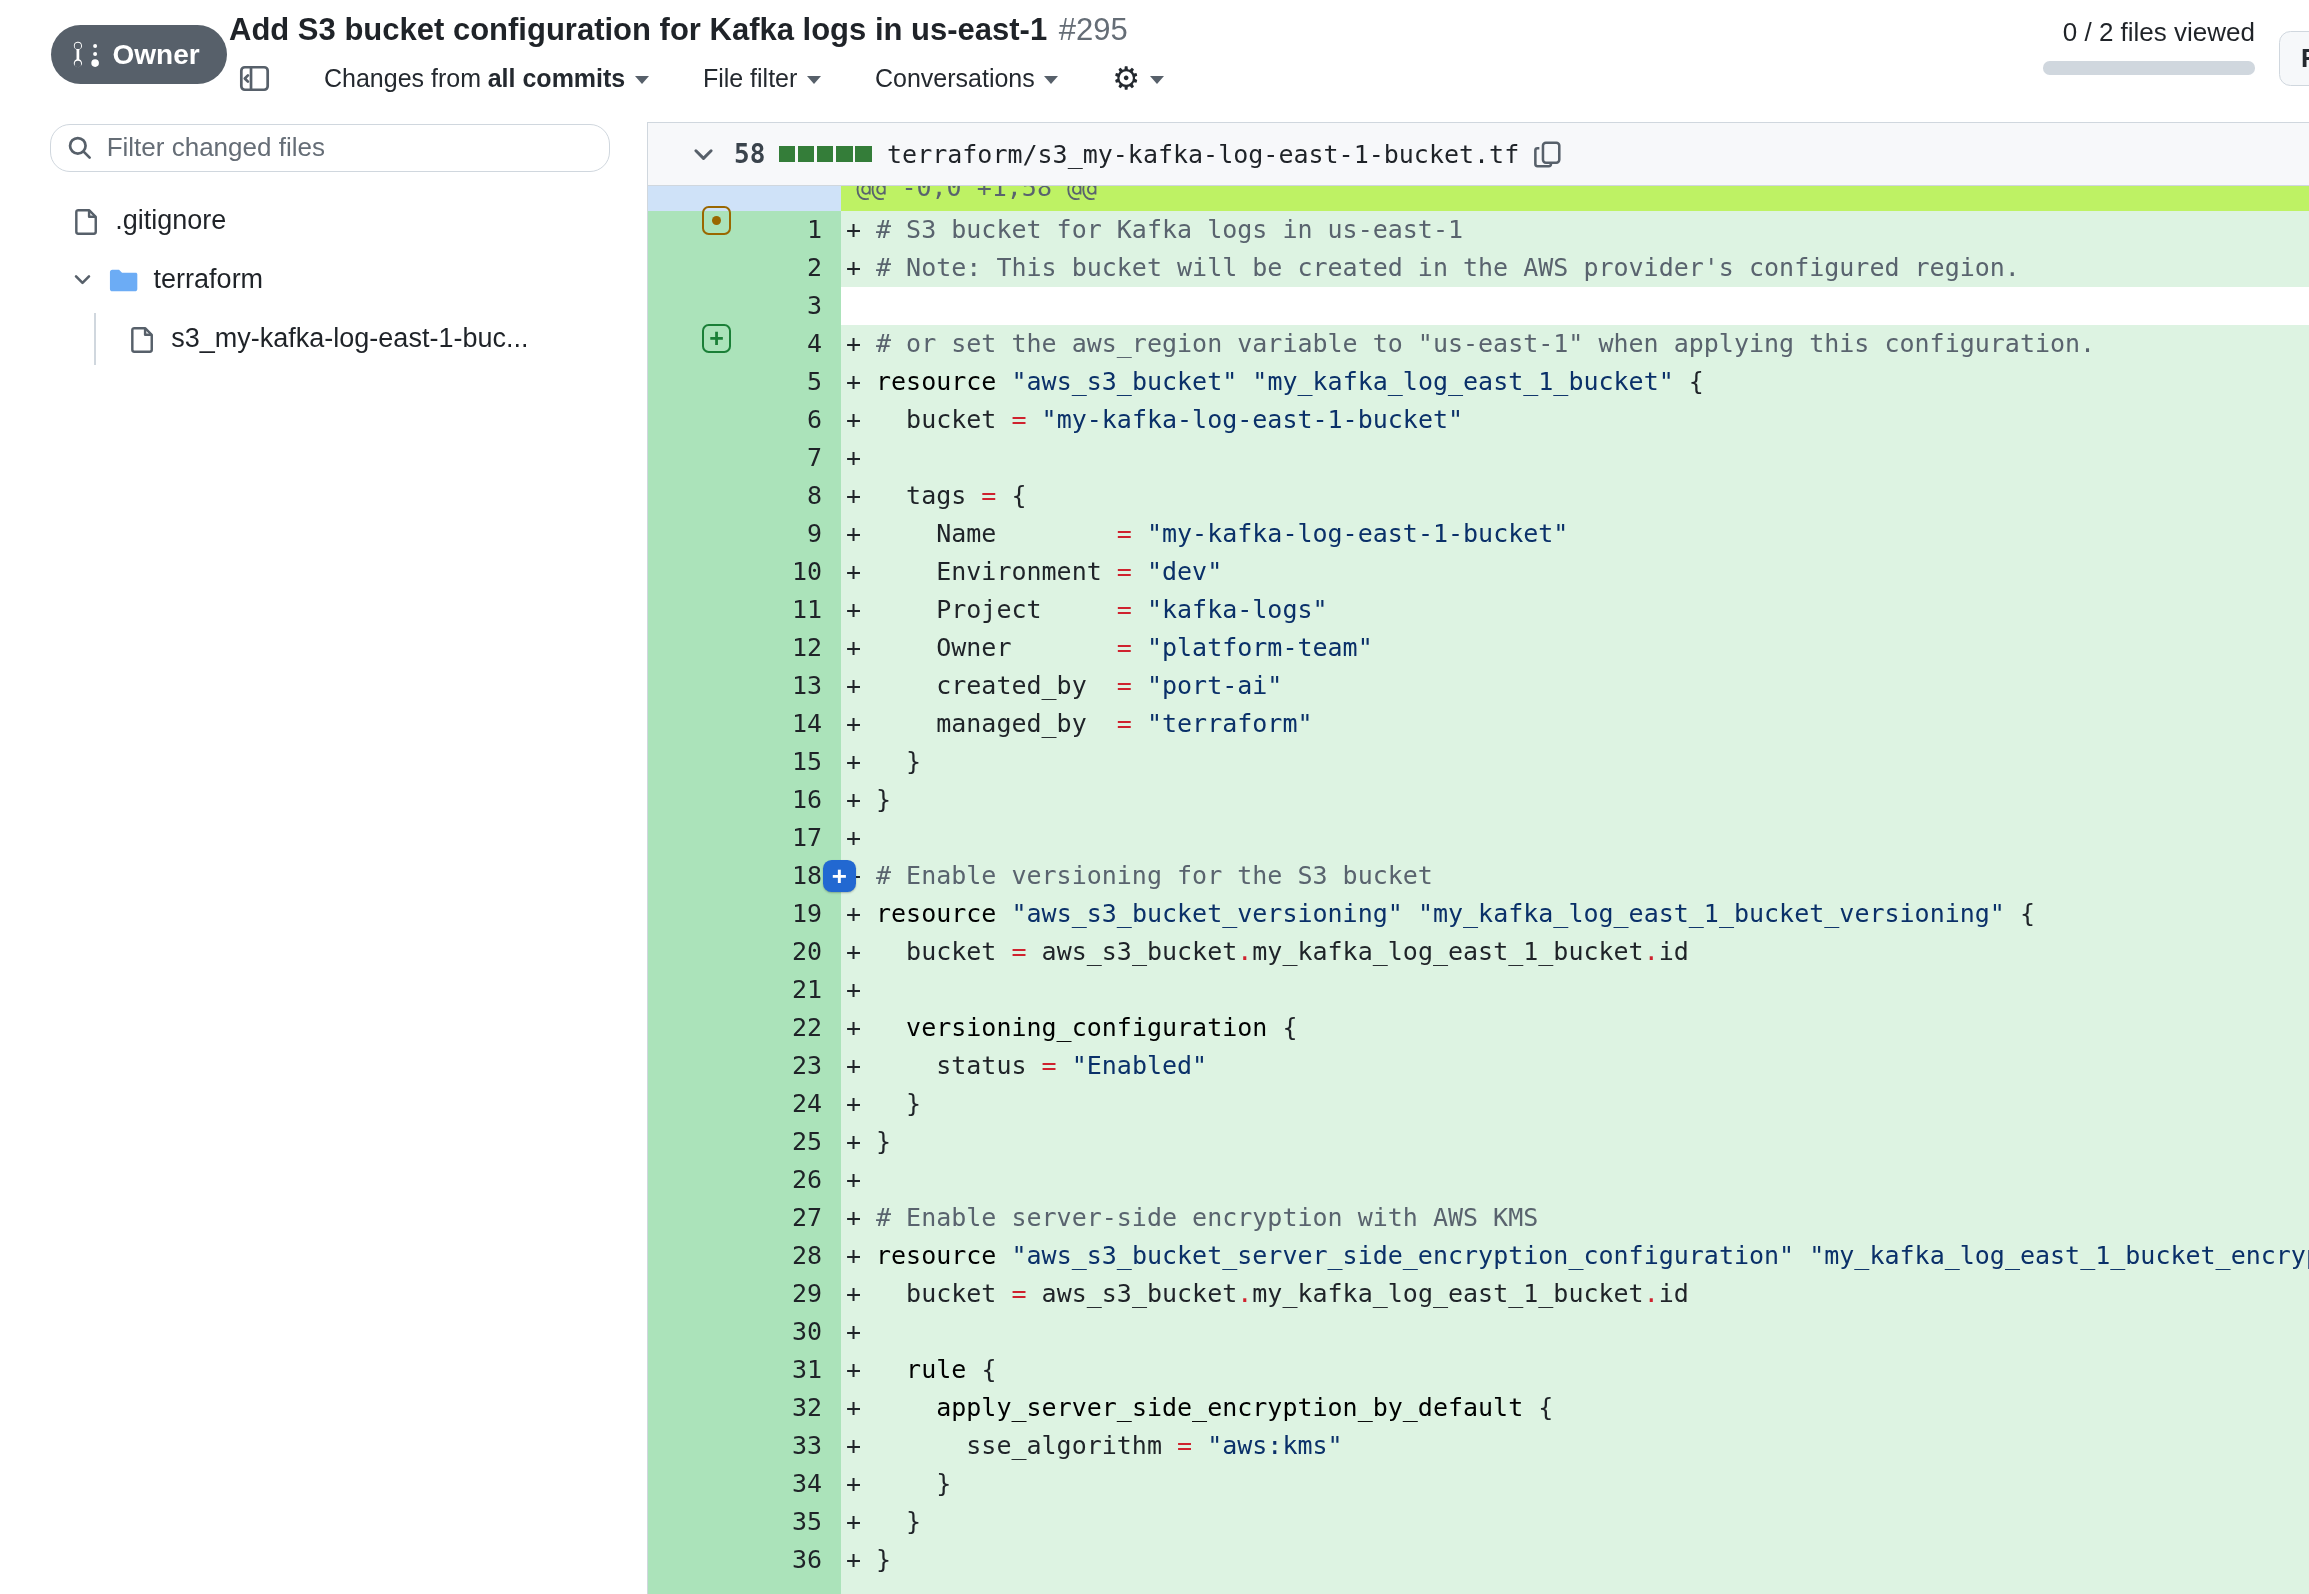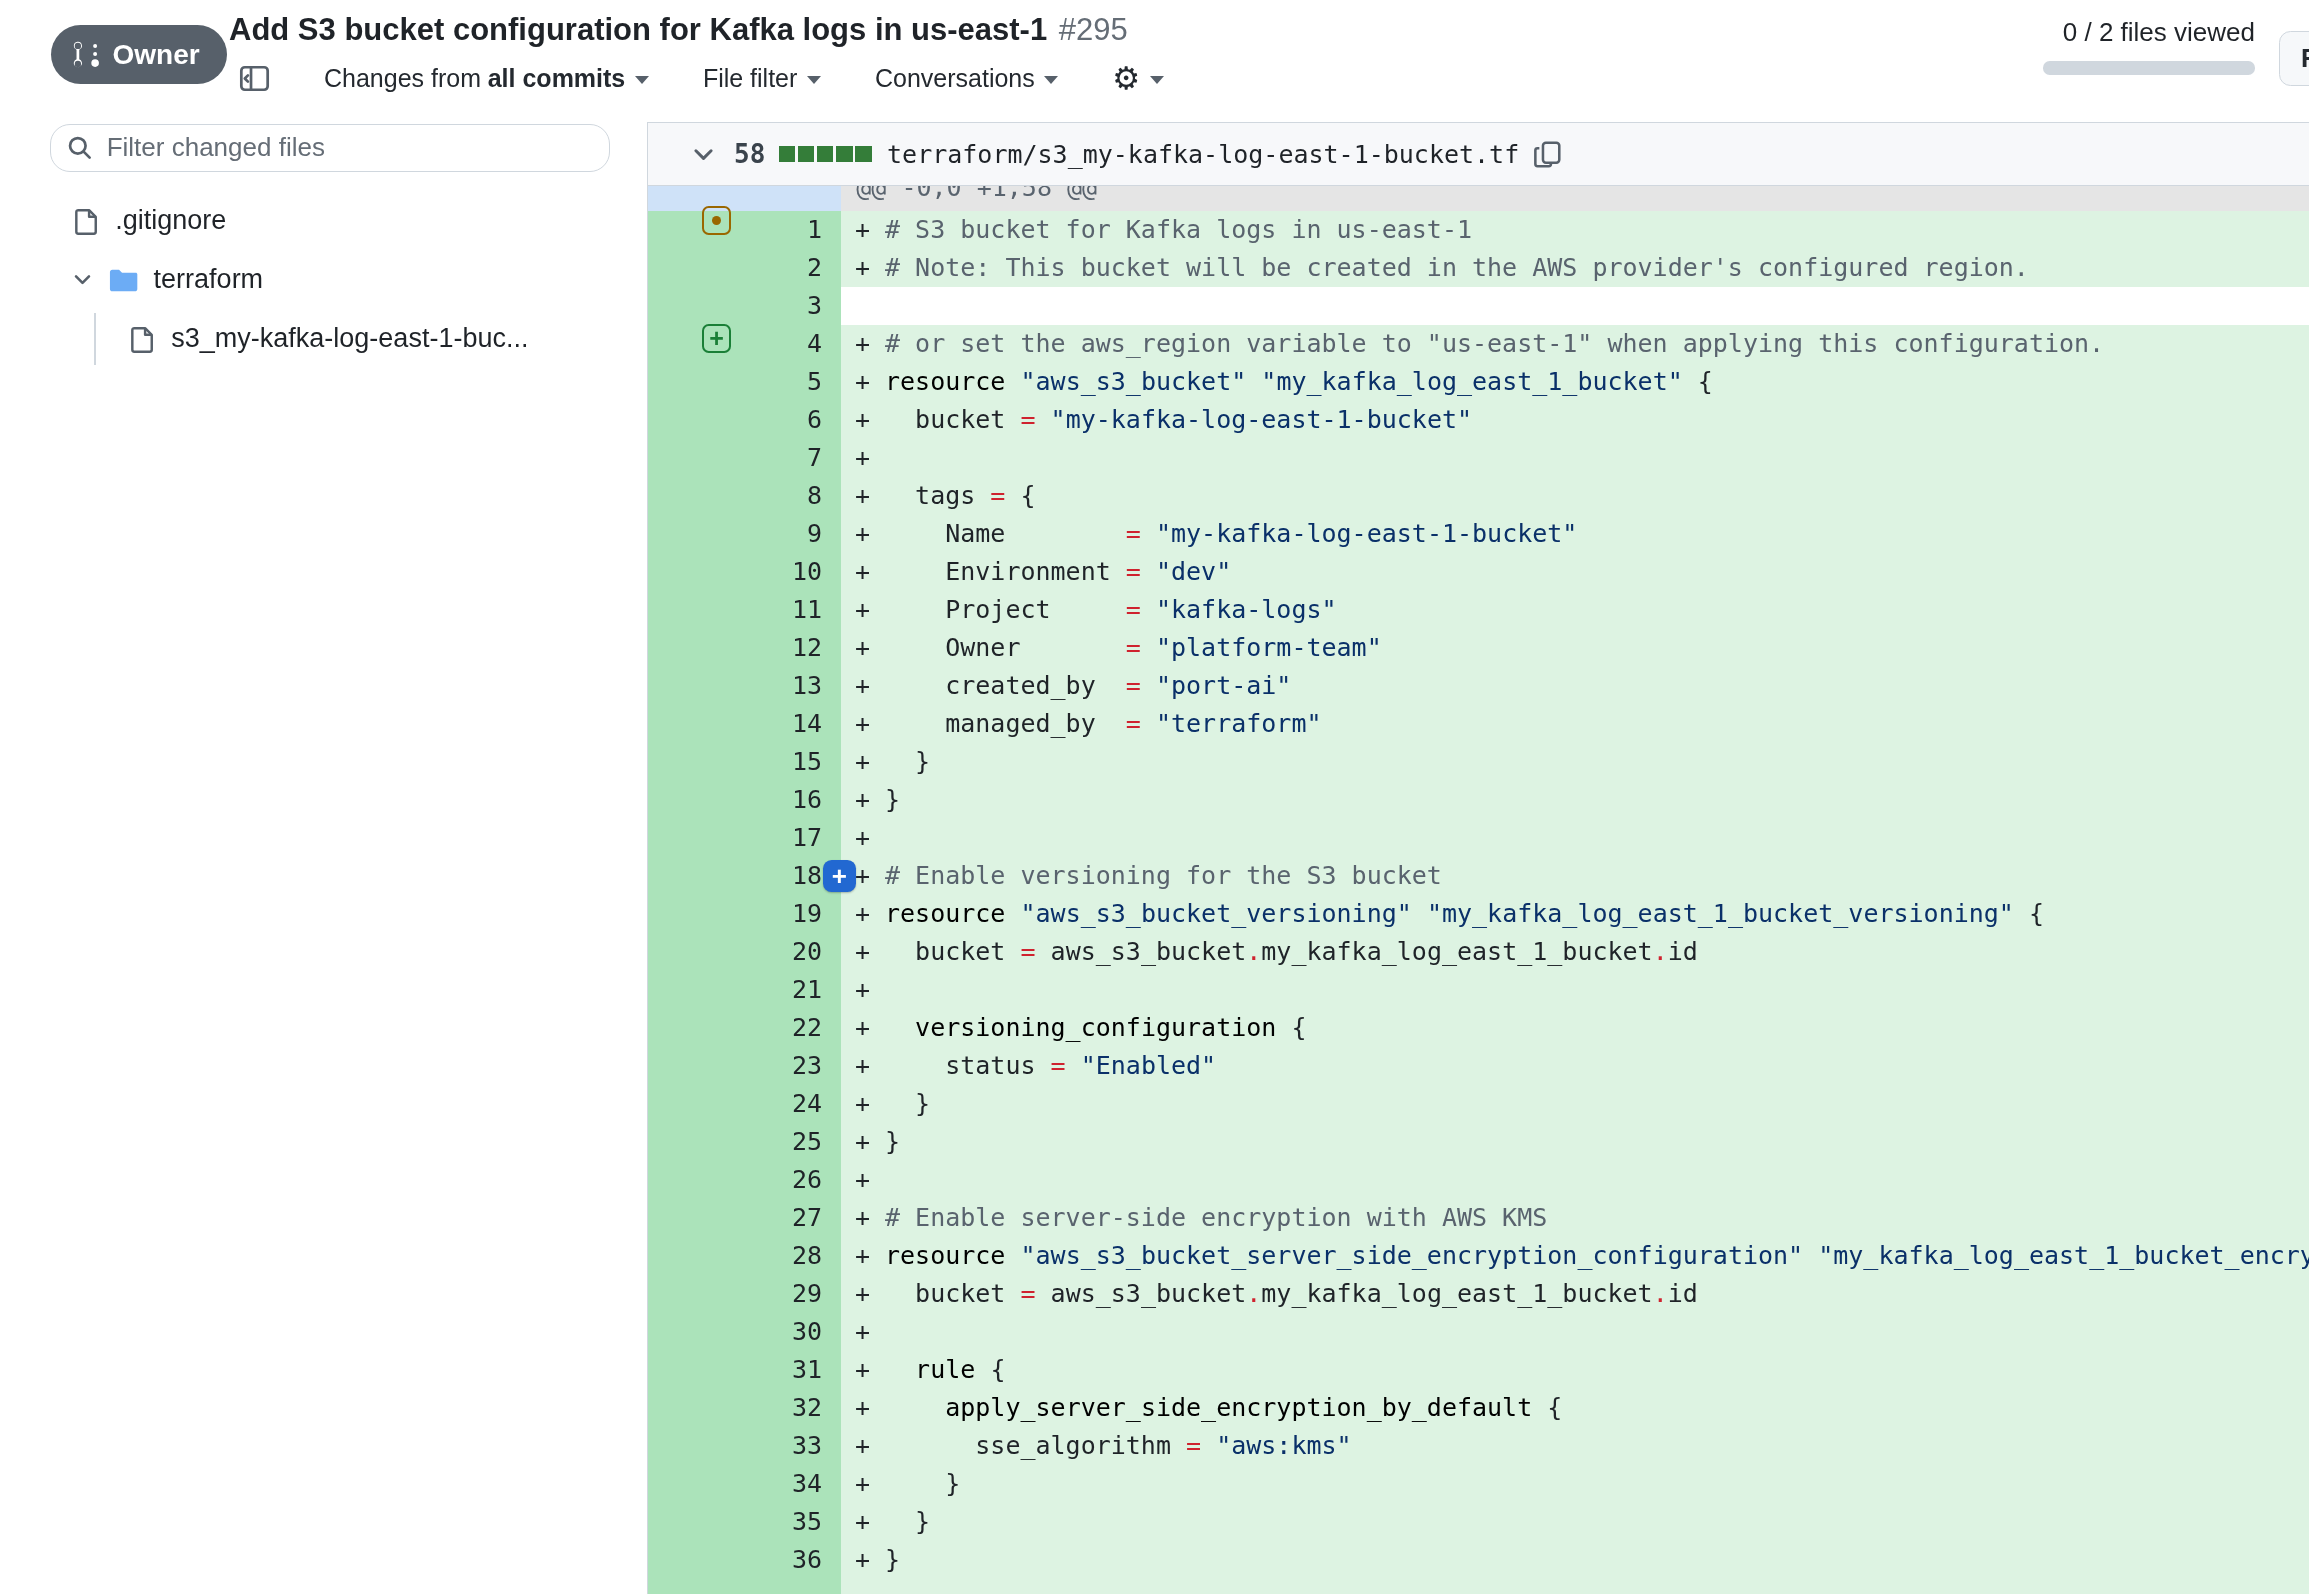--- a/index.html
+++ b/index.html
@@ -46,30 +46,30 @@
   
   .diffpanel { position:absolute; left:647px; top:122px; right:0; bottom:0; border-left:1.9px solid #d0d7de; border-top:1.9px solid #d0d7de; overflow:hidden; background:#fff; }
   .file-header { height:63px; background:#f7f8fa; border-bottom:1.9px solid #d0d7de; display:flex; align-items:center; padding-left:42px; }
   .add-count { font-family:"DejaVu Sans Mono", monospace; font-size:26px; font-weight:700; color:#3a434c; margin-left:17px; }
   .diffstat { display:flex; gap:2.9px; margin-left:13.4px; }
   .diffstat i { width:16.3px; height:16.3px; background:#347d39; display:block; }
   .file-path { font-family:"DejaVu Sans Mono", monospace; font-size:25px; color:#1f2328; margin-left:15.3px; cursor:pointer; }
   .copy-btn { margin-left:13.4px; cursor:pointer; display:flex; }
   .hunk-row { height:25px; display:flex; overflow:hidden; }
   .hunk-row .gut { width:193px; flex:none; background:#cfe2f8; }
-  .hunk-row .bd { flex:1; background:#e5e5e5; overflow:hidden; }
+  .hunk-row .bd { flex:1; background:#bef264; overflow:hidden; }
   .hunk-row .bd span { display:block; margin:-13.4px 0 0 15.3px; font-family:"DejaVu Sans Mono", monospace; font-size:25px; color:#59636e; white-space:pre; }
   .drow { height:38px; display:flex; position:relative; }
   .drow .gut {
     width:193px; flex:none; background:#abe3ba; font-family:"DejaVu Sans Mono", monospace;
     font-size:25px; line-height:38px; text-align:right; padding-right:19px; color:#1f2328; cursor:pointer;
   }
   .drow .bd {
     flex:1; background:#ddf3e2; font-family:"DejaVu Sans Mono", monospace; font-size:25px; line-height:38px;
-    white-space:pre; padding-left:14px; overflow:hidden; color:#1f2328;
+    white-space:pre; padding-left:5px; overflow:hidden; color:#1f2328;
   }
   .marker { display:inline-block; width:30px; }
   .k { color:#000000; } .s { color:#0a3069; } .o { color:#cf222e; } .c { color:#59636e; } .pl { color:#1f2328; }
   .add-comment-btn {
     position:absolute; left:175px; top:2.9px; width:32.5px; height:32.5px; border-radius:8.6px;
     background:#2268d1; color:#fff; font-size:26px; font-weight:700; line-height:1;
     display:flex; align-items:center; justify-content:center; cursor:pointer; z-index:3;
     box-shadow:0 1px 1.9px rgba(0,0,0,.25);
   }
   .icon { display:inline-flex; flex:none; }

